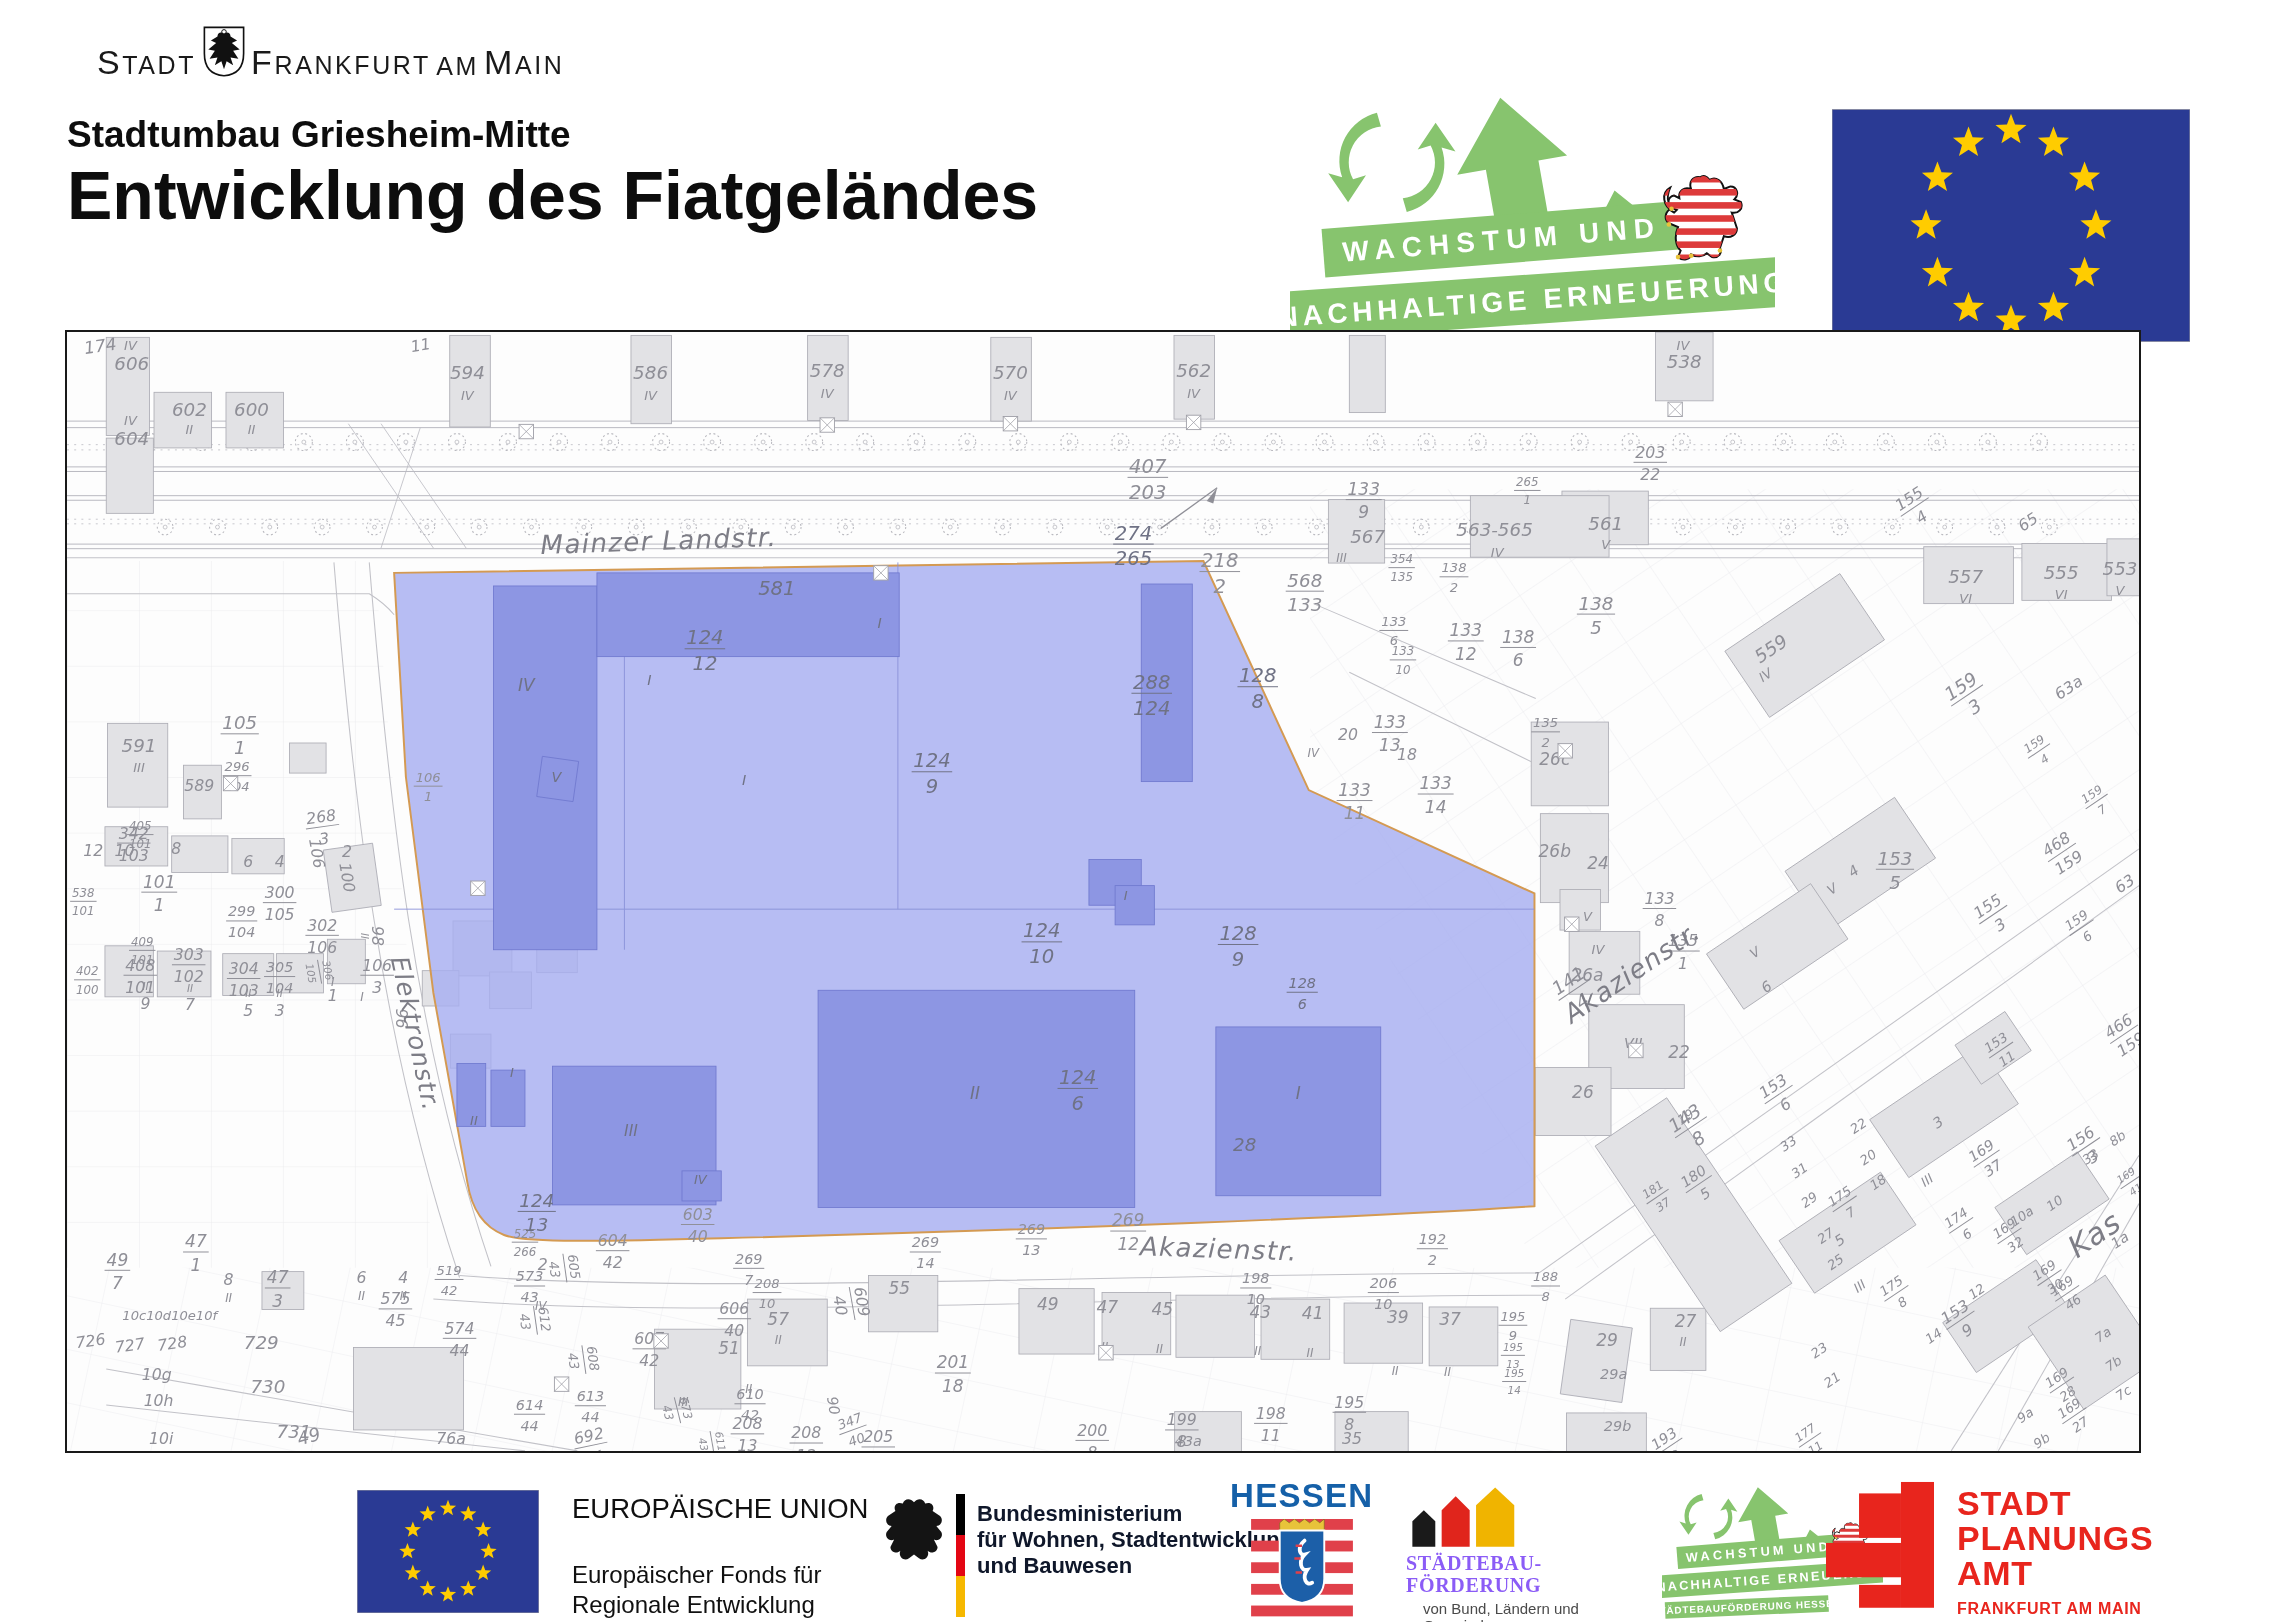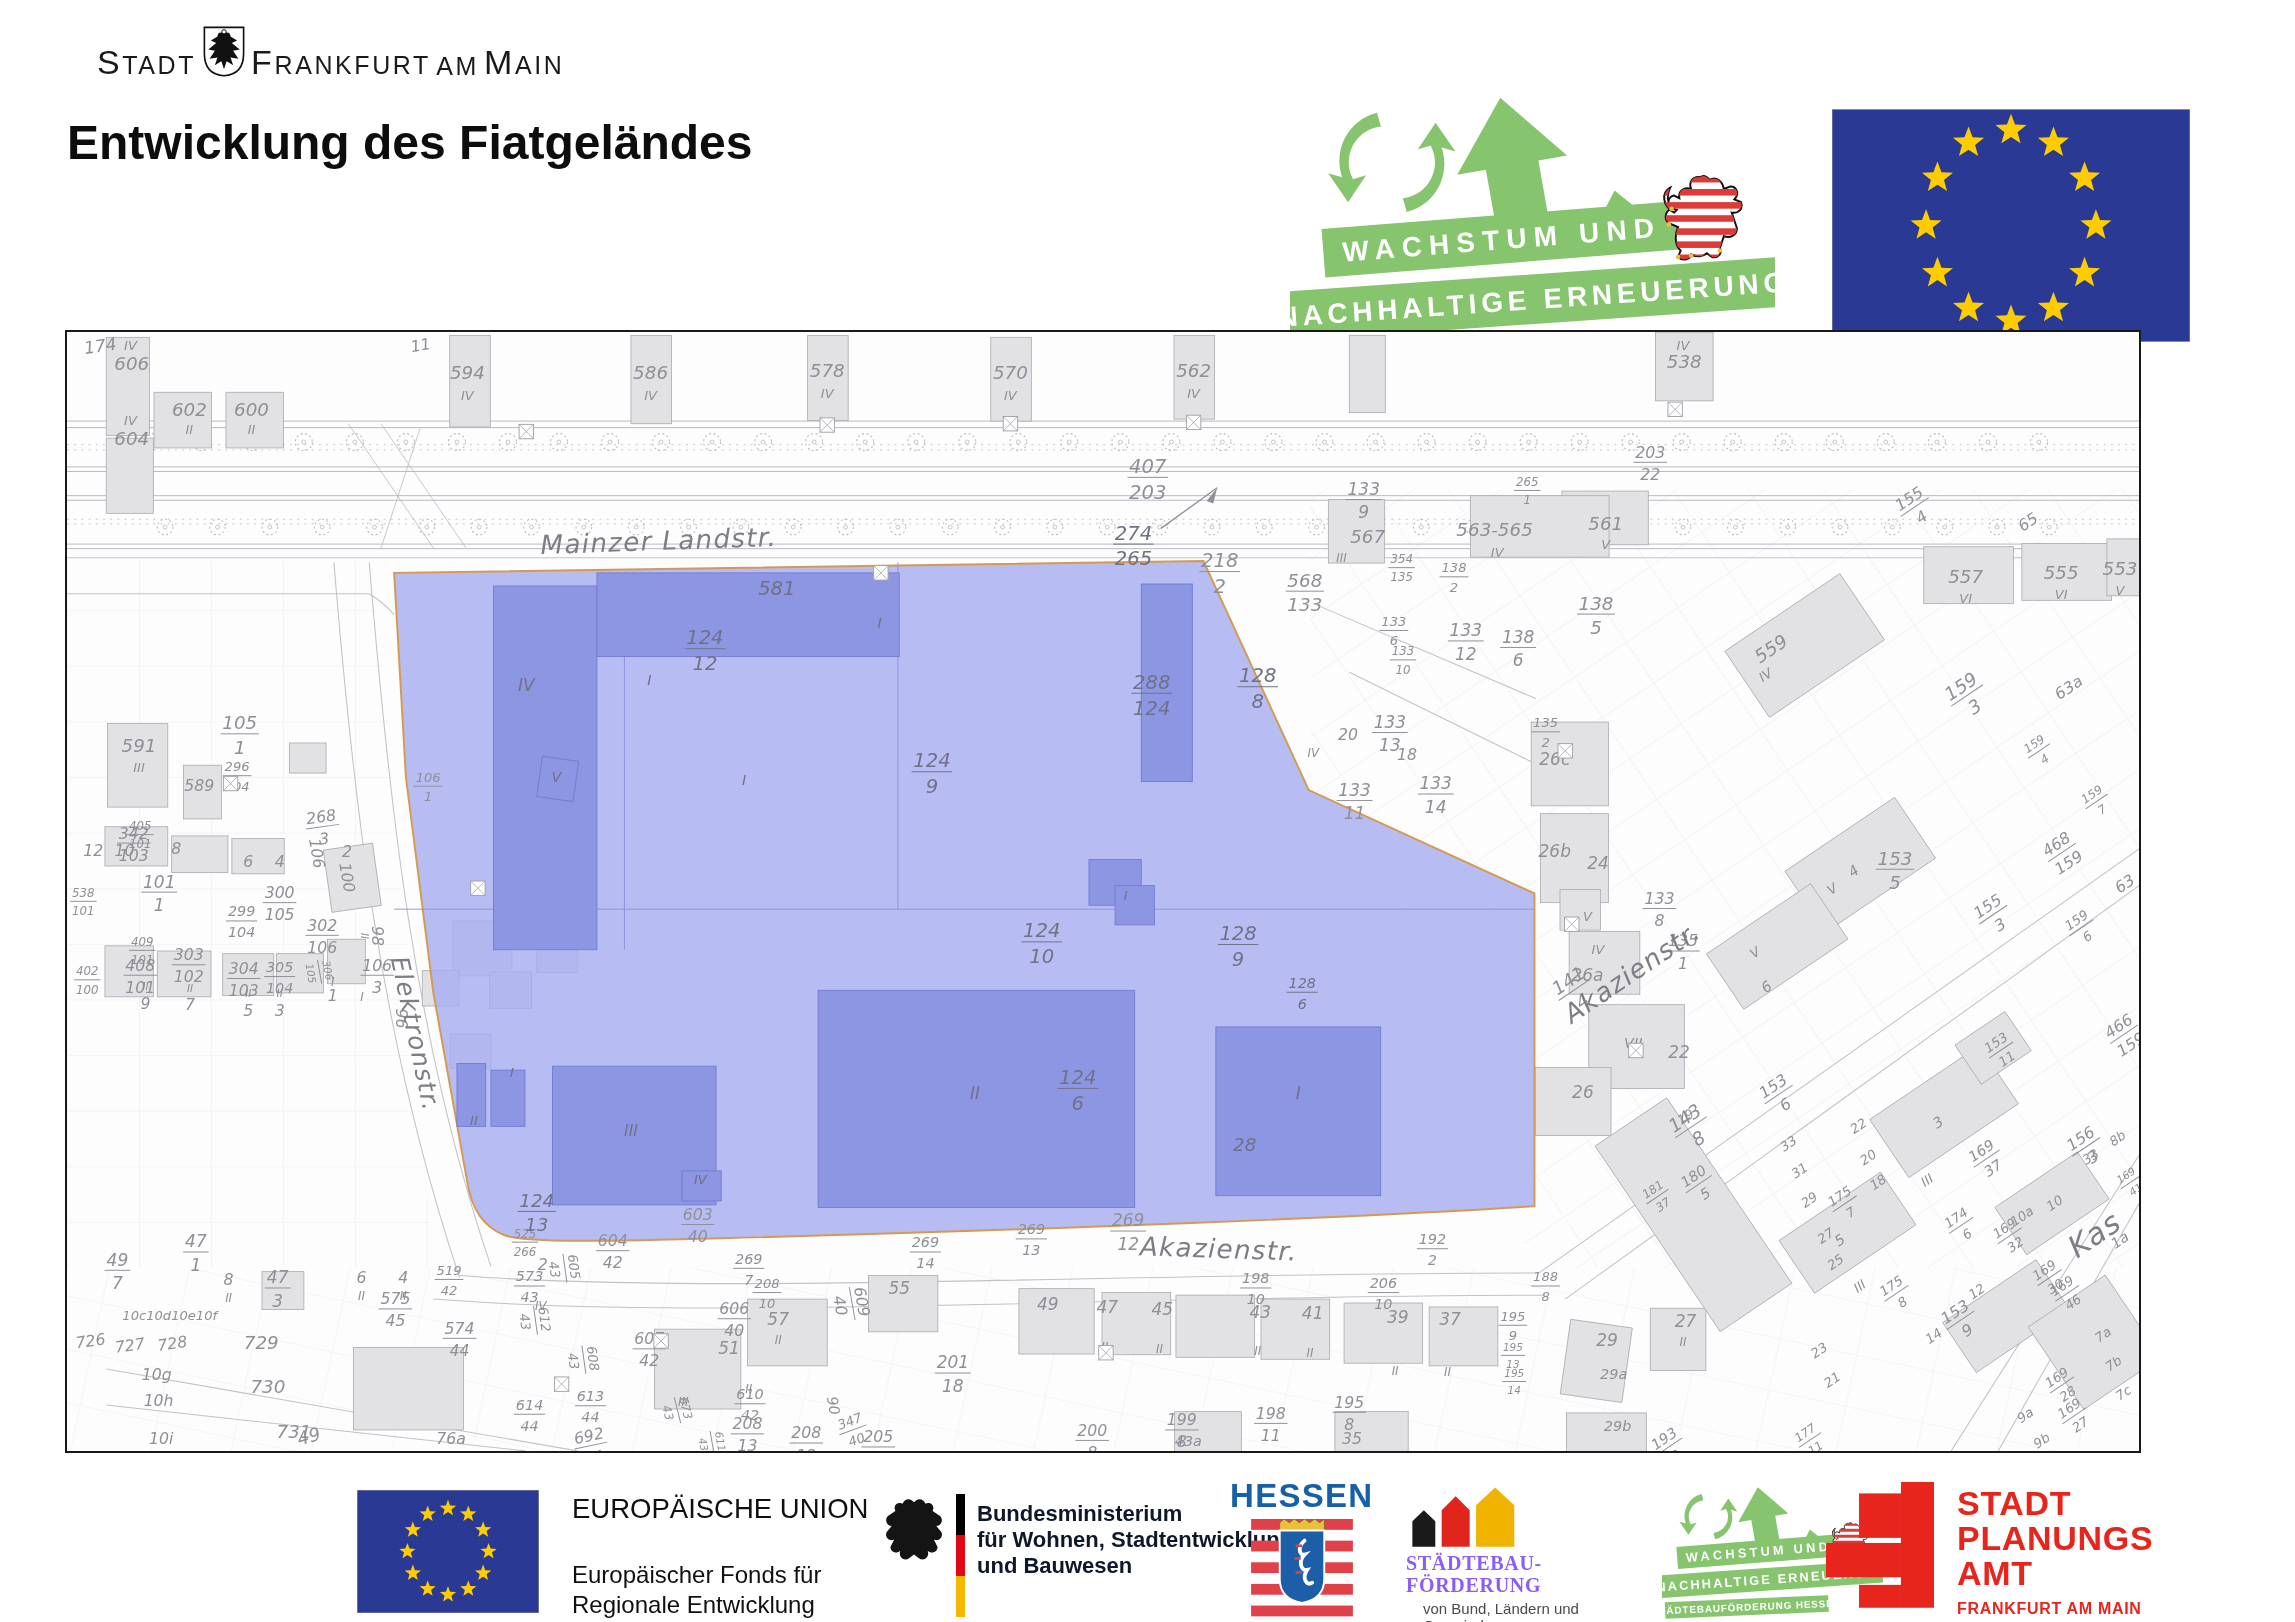--- a/index.html
+++ b/index.html
@@ -6,21 +6,21 @@
   .page{position:relative;width:2295px;height:1622px;background:#ffffff;overflow:hidden;
         font-family:"Liberation Sans",sans-serif;}
   
   .city-logo{position:absolute;left:97px;top:26px;display:flex;align-items:flex-end;color:#1a1a1a;
              letter-spacing:2.6px;white-space:nowrap;}
   .city-logo .bigc{font-size:34px;line-height:1;font-weight:400;}
   .city-logo .smc{font-size:25px;line-height:1.06;font-weight:400;}
   .city-logo .shield{margin:0 6.5px;}
   .title{position:absolute;left:67px;top:115px;color:#0d0d0d;}
   .title .t1{font-size:37px;font-weight:bold;line-height:1.1;}
-  .title .t2{font-size:48px;font-weight:bold;line-height:1.15;}
+  .title .t2{font-size:68px;font-weight:bold;line-height:1.15;}
   
   .growth-top{position:absolute;left:1290px;top:82px;width:485px;height:318px;}
   .eu-top{position:absolute;left:1825px;top:109px;width:442px;background:#fff;padding:0 0 6.5px 6.5px;}
   .eu-top .cap{margin-top:10.5px;font-size:24px;line-height:31px;color:#101010;}
   
   .map-frame{position:absolute;left:65px;top:330px;width:2072px;height:1119px;
              border:2px solid #191919;background:#fdfdfd;}
   .map-frame svg{display:block;}
   
   .footer-item{position:absolute;}
@@ -47,20 +47,21 @@
         <path d="M32,12 C28,8 22,10 22,16 L12,22 L20,26 L8,36 L18,38 L10,50 L22,48 L18,60 L28,54 L32,66 L36,54 L46,60 L42,48 L54,50 L46,38 L56,36 L44,26 L52,22 L42,16 C42,10 36,8 32,12 Z" fill="#111"></path>
         <circle cx="32" cy="9" r="3.5" fill="none" stroke="#111" stroke-width="1.5"></circle>
       </svg>
     </span>
     <span><span class="bigc">F</span><span class="smc">RANKFURT</span></span>
     <span class="smc" style="margin:0 5.2px;text-align:right;">AM</span>
     <span><span class="bigc">M</span><span class="smc">AIN</span></span>
   </div>
 
   <div class="title">
+    <div class="t1">Stadtumbau Griesheim-Mitte</div>
     <div class="t2">Entwicklung des Fiatgeländes</div>
   </div>
 
   <div class="growth-top">
     <svg id="growth1" viewBox="0 0 800 520" width="485" height="316">
         <g transform="translate(168,132) scale(0.82)">
           <path d="M-30,-100 A100,100 0 0 0 -100,30 L-128,22 L-88,80 L-52,26 L-78,34 A72,72 0 0 1 -22,-72 Z" fill="#87c46e"></path>
           <path d="M30,100 A100,100 0 0 0 100,-30 L128,-22 L88,-80 L52,-26 L78,-34 A72,72 0 0 1 22,72 Z" fill="#87c46e"></path>
         </g>
         <polygon points="0,-145 92,-32 44,-32 44,82 -44,82 -44,-32 -92,-32" fill="#87c46e" transform="translate(372,168) rotate(-10)"></polygon>

